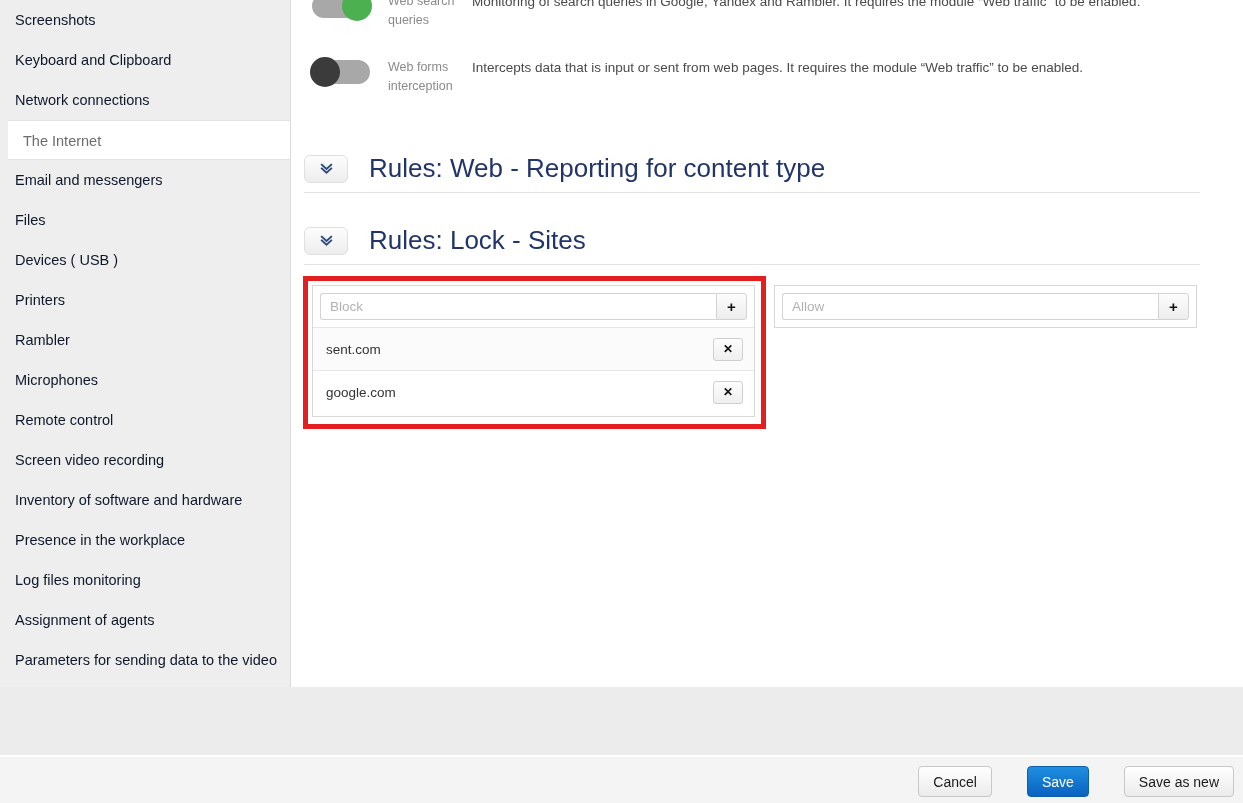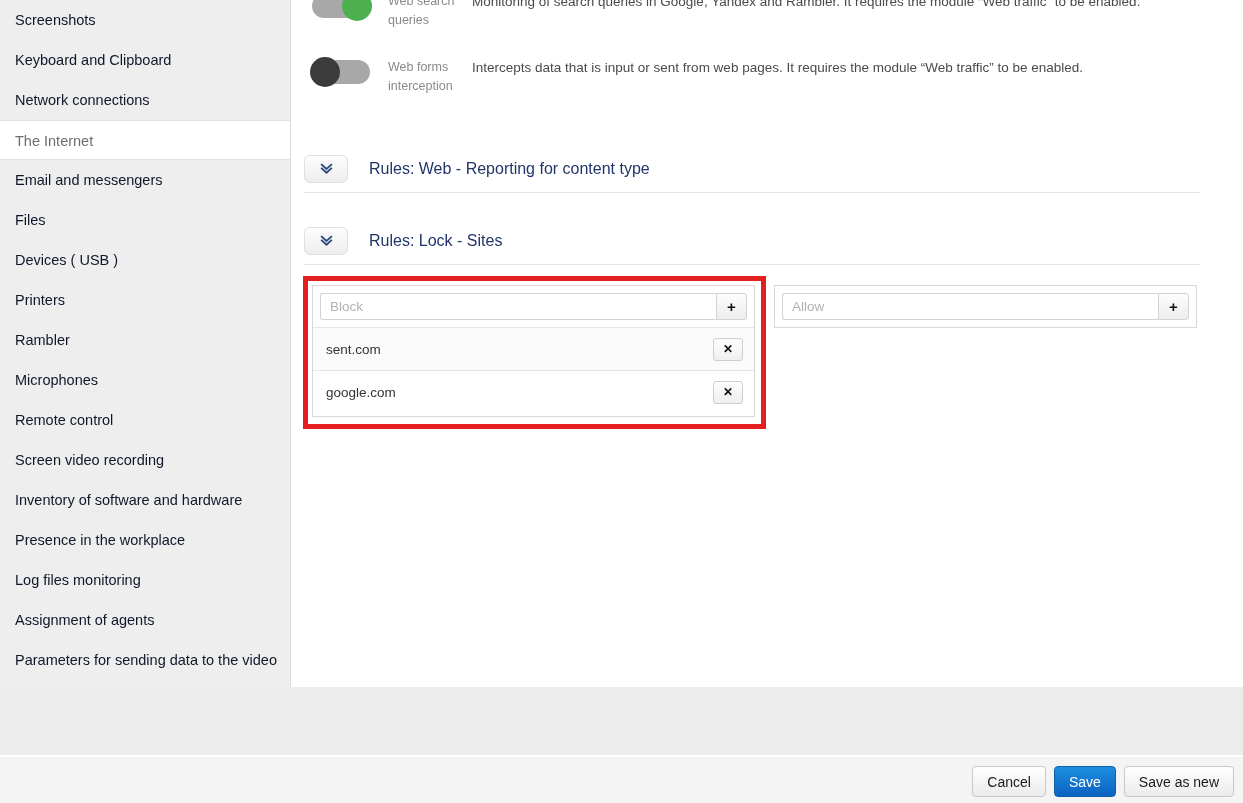--- a/index.html
+++ b/index.html
@@ -41,21 +41,21 @@
     color: #0f172a;
     white-space: nowrap;
     cursor: pointer;
   }
   .nav-item.active {
     background: #ffffff;
     color: #6d6d6d;
     border-top: 1px solid #e2e2e2;
     border-bottom: 1px solid #e2e2e2;
     width: 291px;
-    margin-left: 0;
+    margin-left: 8px;
     box-shadow: 0 0 0 0 transparent;
   }
 
   
   .main {
     position: absolute;
     left: 292px;
     top: 0;
     width: 951px;
     height: 687px;
@@ -135,21 +135,21 @@
     border: 1px solid #e0e0e0;
     display: flex;
     align-items: center;
     justify-content: center;
     flex: 0 0 auto;
     cursor: pointer;
   }
   .chev-btn svg { display: block; }
   .section-title {
     margin-left: 21px;
-    font-size: 16px;
+    font-size: 26px;
     color: #22356b;
     white-space: nowrap;
   }
   .section-rule {
     height: 1px;
     background: #e4e4e4;
     width: 896px;
     margin-left: 0;
   }
 
@@ -284,20 +284,21 @@
     font-size: 14px;
     border-radius: 4px;
     border: 1px solid #c8c8c8;
     background: linear-gradient(#ffffff, #ebebeb);
     color: #1a1a1a;
     cursor: pointer;
     display: flex;
     align-items: center;
     justify-content: center;
     font-family: "Liberation Sans", sans-serif;
+    margin-left: 27px;
   }
   .btn.primary {
     border: 1px solid #0f5fa8;
     background: linear-gradient(#1e8fe0, #0a62c0);
     color: #ffffff;
   }
 </style>
 </head>
 <body>
 

